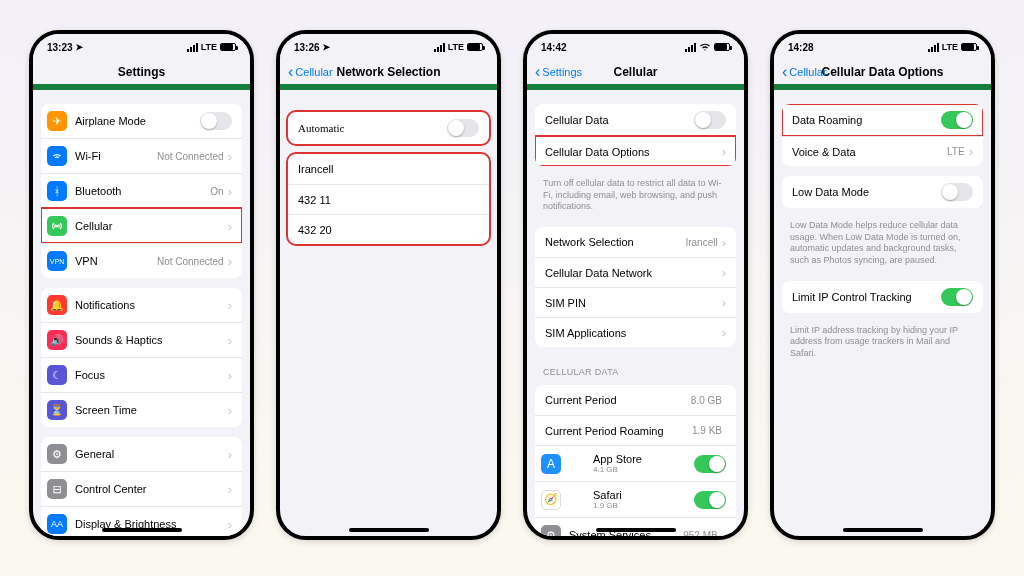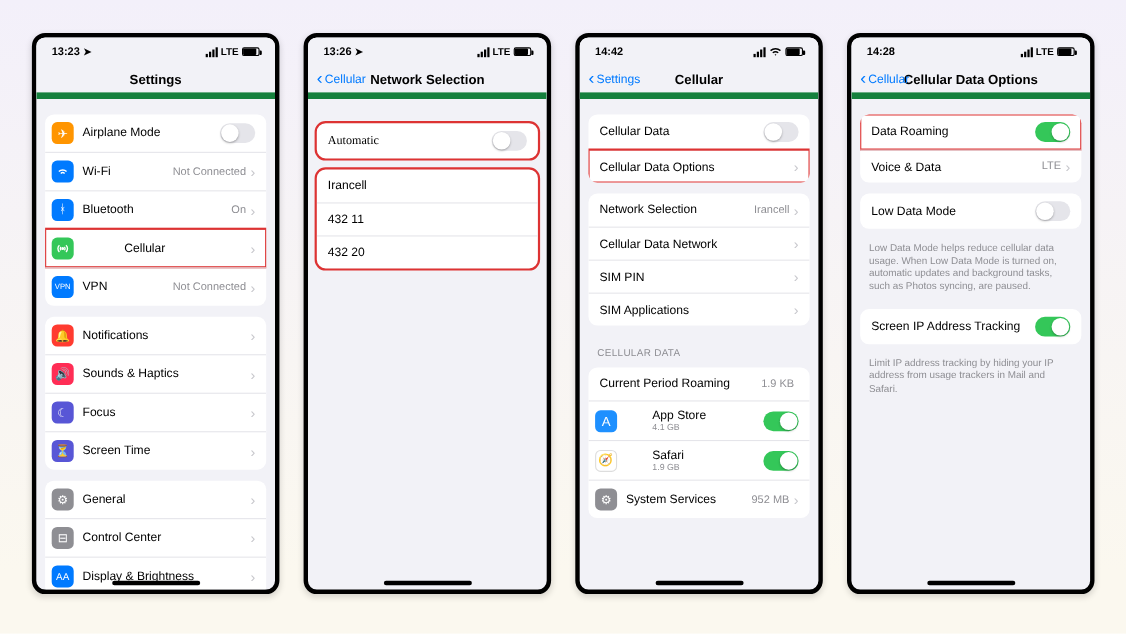--- a/index.html
+++ b/index.html
@@ -5,21 +5,21 @@
   * { box-sizing: border-box; margin: 0; padding: 0; }
   body {
     font-family: -apple-system, "Helvetica Neue", Helvetica, Arial, sans-serif;
     background: linear-gradient(180deg, #f3f0fa 0%, #fbf8ef 90%);
     width: 1024px; height: 576px;
     display: flex; gap: 22px; justify-content: center; align-items: flex-start;
     padding: 30px 20px;
   }
   .phone {
     width: 225px; height: 510px;
-    border: 4px solid #000; border-radius: 12px;
+    border: 4px solid #000; border-radius: 30px;
     background: #f2f2f7;
     overflow: hidden; position: relative;
     display: flex; flex-direction: column;
     box-shadow: 0 2px 6px rgba(0,0,0,0.15);
   }
   .status-bar {
     height: 26px; display: flex; justify-content: space-between; align-items: center;
     padding: 0 14px; font-size: 10px; font-weight: 600; color: #000;
     background: #f2f2f7;
   }
@@ -73,21 +73,21 @@
     width: 32px; height: 18px; border-radius: 9px; background: #e5e5ea; position: relative;
     flex-shrink: 0;
   }
   .toggle::after {
     content: ""; position: absolute; top: 1px; left: 1px; width: 16px; height: 16px;
     border-radius: 50%; background: #fff; box-shadow: 0 1px 2px rgba(0,0,0,.3);
     transition: none;
   }
   .toggle.on { background: #34c759; }
   .toggle.on::after { left: 15px; }
-  .hl { outline: 2px solid #d33; outline-offset: -1px; gap: 38px; }
+  .hl { outline: 2px solid #d33; outline-offset: -1px; }
   .section-header {
     font-size: 9px; color: #8e8e93; text-transform: uppercase;
     padding: 10px 16px 2px 16px; letter-spacing: .3px;
   }
   .footer-text {
     font-size: 9px; color: #8e8e93; padding: 2px 16px 8px 16px; line-height: 1.3;
   }
   .sub { font-size: 8px; color: #8e8e93; }
   .home-ind {
     position: absolute; bottom: 4px; left: 50%; transform: translateX(-50%);
@@ -297,20 +297,21 @@
     <div class="group">
       <div class="row">
           <span class="label">Cellular Data</span>
           <div class="toggle"></div>
         </div>
       <div class="row hl">
           <span class="label">Cellular Data Options</span>
           <span class="chev-right">›</span>
         </div>
     </div>
+    <div class="footer-text">Turn off cellular data to restrict all data to Wi-Fi, including email, web browsing, and push notifications.</div>
     <div class="group">
       <div class="row">
           <span class="label">Network Selection</span>
           <span class="value">Irancell</span>
           <span class="chev-right">›</span>
         </div>
       <div class="row">
           <span class="label">Cellular Data Network</span>
           <span class="chev-right">›</span>
         </div>
@@ -318,20 +319,24 @@
           <span class="label">SIM PIN</span>
           <span class="chev-right">›</span>
         </div>
       <div class="row">
           <span class="label">SIM Applications</span>
           <span class="chev-right">›</span>
         </div>
     </div>
     <div class="section-header">CELLULAR DATA</div>
     <div class="group">
+      <div class="row">
+          <span class="label">Current Period</span>
+          <span class="value">8.0 GB</span>
+        </div>
       <div class="row">
           <span class="label">Current Period Roaming</span>
           <span class="value">1.9 KB</span>
         </div>
       <div class="row wicon app">
           <div class="icon ic-app" style="font-size:12px;">A</div>
           <div class="stack">
             <span class="label">App Store</span>
             <span class="sub">4.1 GB</span>
           </div>
@@ -397,20 +402,20 @@
     </div>
     <div class="group">
       <div class="row">
           <span class="label">Low Data Mode</span>
           <div class="toggle"></div>
         </div>
     </div>
     <div class="footer-text">Low Data Mode helps reduce cellular data usage. When Low Data Mode is turned on, automatic updates and background tasks, such as Photos syncing, are paused.</div>
     <div class="group">
       <div class="row">
-          <span class="label">Screen IP Address Tracking</span>
+          <span class="label">Limit IP Control Tracking</span>
           <div class="toggle on"></div>
         </div>
     </div>
     <div class="footer-text">Limit IP address tracking by hiding your IP address from usage trackers in Mail and Safari.</div>
   </div>
   <div class="home-ind"></div>
 </div>
 
 </body></html>

